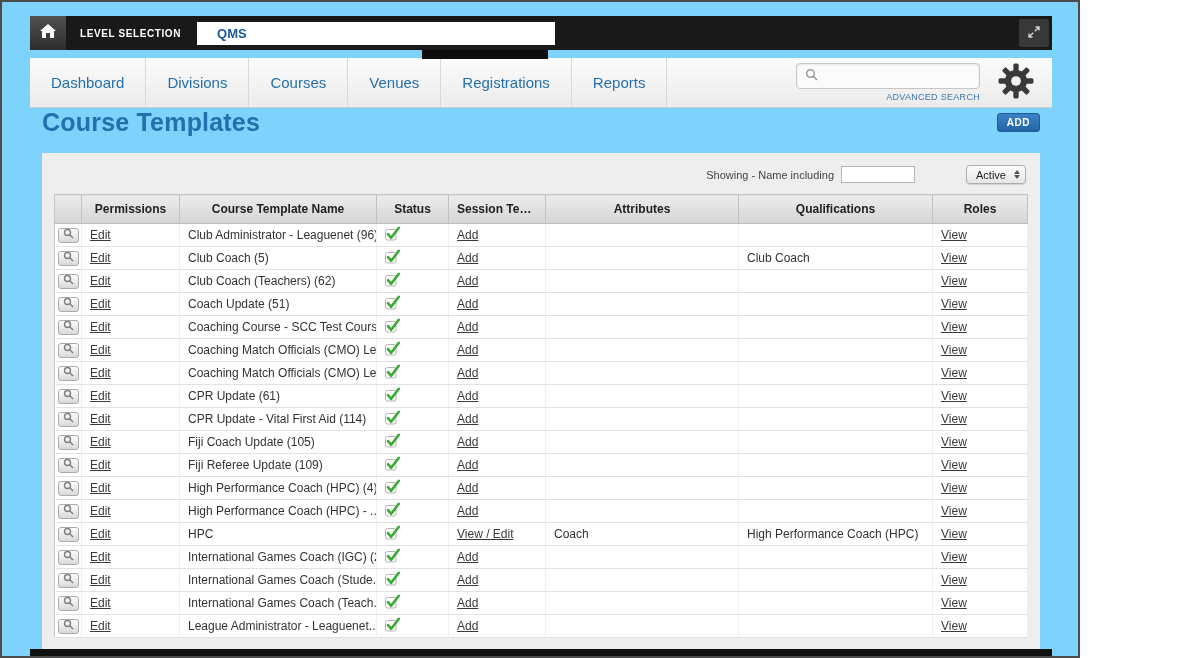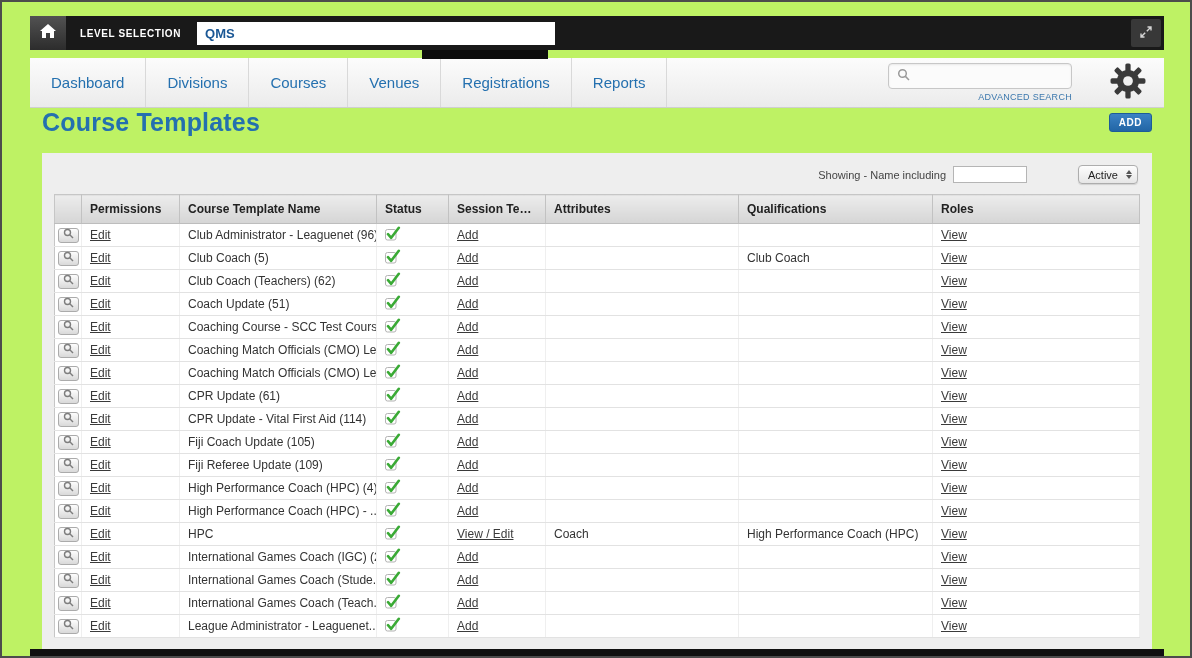--- a/index.html
+++ b/index.html
@@ -1,40 +1,40 @@
 <!DOCTYPE html>
 <html><head>
 <meta charset="utf-8">
 <style>
   * { margin:0; padding:0; box-sizing:border-box; }
   html,body { background:#fff; }
   body { font-family:"Liberation Sans", sans-serif; }
 
-  .frame { position:relative; width:1192px; height:658px; border:2px solid #4c4c4c;
-           background:#bef264; overflow:hidden; }
+  .frame { position:relative; width:1080px; height:658px; border:2px solid #4c4c4c;
+           background:#7dd3fc; overflow:hidden; }
   .content { position:absolute; left:28px; right:26px; top:14px; }
 
   
   .topbar { height:34px; background:#191919; display:flex; align-items:center; position:relative; }
   .home-tile { width:36px; height:34px; background:linear-gradient(#525252,#2c2c2c);
                display:flex; align-items:center; justify-content:center; cursor:pointer; }
   .level-label { color:#fff; font-size:10px; font-weight:bold; letter-spacing:.6px;
                  margin:0 16px 0 14px; white-space:nowrap; }
-  .context-input { width:358px; height:23px; border:none; background:#fff; padding:0 8px;
+  .context-input { width:358px; height:23px; border:none; background:#fff; padding:0 20px;
                    font-family:"Liberation Sans",sans-serif; font-size:13px; font-weight:bold; color:#1a5795; }
   .expand-tile { margin-left:auto; margin-right:3px; width:30px; height:28px; background:#383838;
                  border-radius:2px; display:flex; align-items:center; justify-content:center; cursor:pointer; }
   .dropdown-remnant { position:absolute; left:392px; top:34px; width:126px; height:9px; background:#0d0d0d; }
 
   
   .nav { margin-top:8px; height:50px; background:linear-gradient(#fcfcfc,#ebebeb);
          border-bottom:1px solid #cfcfcf; display:flex; align-items:stretch; }
   .nav-item { display:flex; align-items:center; padding:0 21px; color:#2470af; font-size:15px;
               text-decoration:none; border-right:1px solid #d9d9d9; white-space:nowrap; }
-  .nav-right { margin-left:auto; display:flex; align-items:center; padding-right:18px;gap:20px; }
+  .nav-right { margin-left:auto; display:flex; align-items:center; padding-right:18px; }
   .search-col { display:flex; flex-direction:column; align-items:flex-end; justify-content:center; }
   .searchbox { width:184px; height:26px; border:1px solid #c7c7c7; border-radius:4px; background:#fbfbfb;
                display:flex; align-items:center; padding:0 8px; gap:6px;
                box-shadow:inset 0 1px 2px rgba(0,0,0,.08); }
   .searchbox input { border:none; background:transparent; outline:none; flex:1; font-size:12px;
                      font-family:"Liberation Sans",sans-serif; color:#333; }
   .adv-link { font-size:9px; color:#3c78ad; text-decoration:none; margin-top:3px; letter-spacing:.3px; }
   .gear-btn { margin-left:18px; cursor:pointer; display:flex; align-items:center; }
 
   
@@ -56,21 +56,21 @@
             font-size:11px; color:#222; cursor:pointer; box-shadow:0 1px 1px rgba(0,0,0,.12);margin-left:44px; }
   .arrows { display:flex; flex-direction:column; gap:1px; }
   .arrows i { display:block; width:0; height:0; border-left:3px solid transparent; border-right:3px solid transparent; }
   .arrows .up { border-bottom:4px solid #555; }
   .arrows .dn { border-top:4px solid #555; }
 
   
   table { width:100%; border-collapse:collapse; table-layout:fixed; background:#fff;
           border:1px solid #c6c6c6; }
   thead th { background:linear-gradient(#ececec,#d5d5d5); font-size:12px; font-weight:bold; color:#222;
-             text-align:left; padding:7px 8px; border-right:1px solid #c2c2c2; border-bottom:1px solid #bdbdbd;
+             text-align:center; padding:7px 8px; border-right:1px solid #c2c2c2; border-bottom:1px solid #bdbdbd;
              white-space:nowrap; overflow:hidden; text-overflow:ellipsis; }
   tbody td { font-size:12px; color:#333; padding:2px 8px; height:22px;
              border-bottom:1px solid #e2e2e2; border-right:1px solid #efefef;
              white-space:nowrap; overflow:hidden; }
   td.c-icon { padding:2px 3px; text-align:center; }
   a.lnk { color:#3a3a3a; }
   .preview { display:inline-flex; width:21px; height:15px; background:linear-gradient(#fdfdfd,#d9d9d9);
              border:1px solid #ababab; border-radius:3px; align-items:center; justify-content:center;
              cursor:pointer; }
   .check { display:inline-block; line-height:0; }

